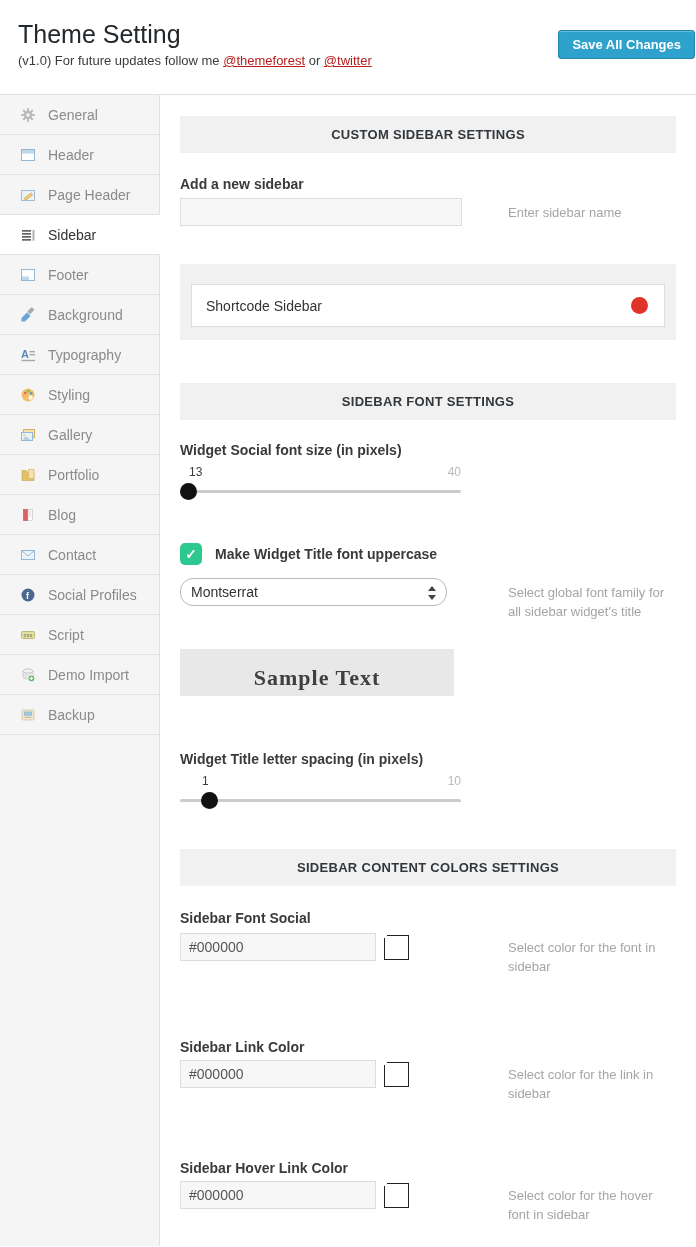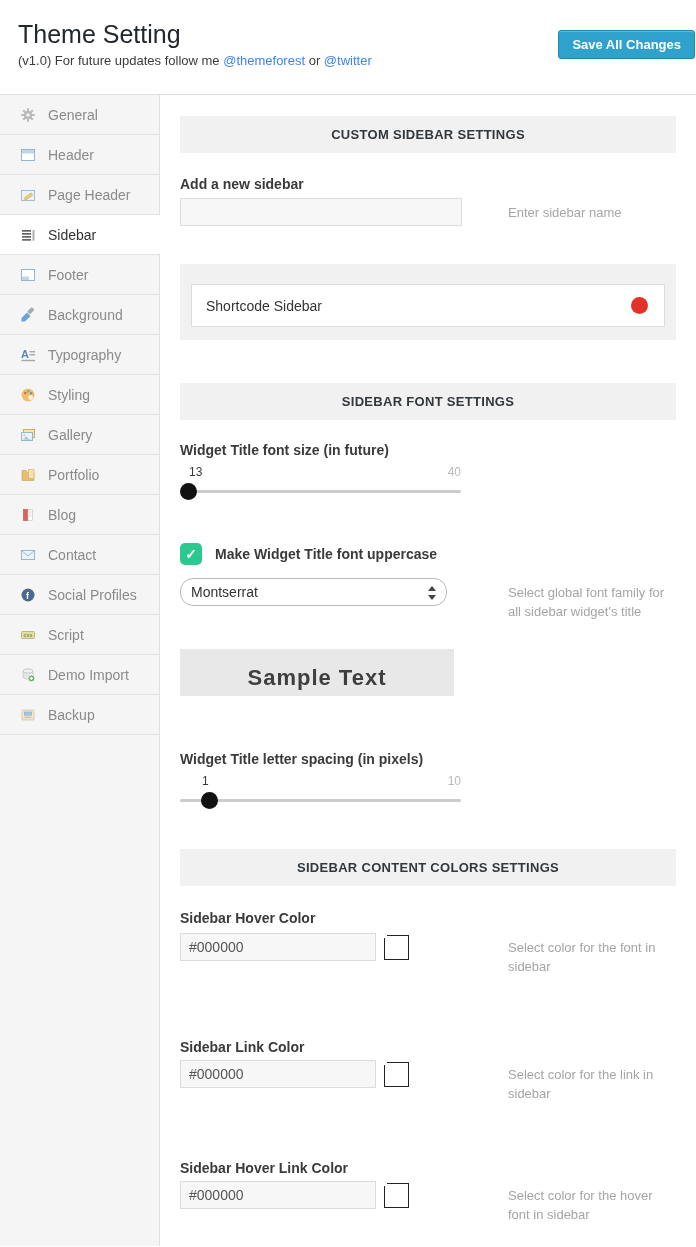--- a/index.html
+++ b/index.html
@@ -3,21 +3,21 @@
 <meta charset="utf-8">
 <style>
   * { margin:0; padding:0; box-sizing:border-box; }
   html,body { width:696px; height:1247px; overflow:hidden; }
   body { font-family:"Liberation Sans", sans-serif; background:#fff; color:#444; font-size:13px; }
 
   
   .top-header { position:relative; height:95px; background:#fff; border-bottom:1px solid #e0e0e0; padding:20px 20px 0 18px; }
   .page-title { font-size:25px; font-weight:400; color:#23282d; line-height:28px; letter-spacing:0; }
   .page-subtitle { margin-top:5px; font-size:13px; color:#3c3c3c; }
-  .page-subtitle a { color:#3b82f6; cursor:pointer; }
+  .page-subtitle a { color:#b91c1c; text-decoration:underline; cursor:pointer; }
   .save-btn { position:absolute; right:1px; top:30px; height:29px; padding:0 13px; background:#2ea2cc; border:1px solid #2286ad; border-radius:3px; color:#fff; font-weight:700; font-size:13px; font-family:"Liberation Sans",sans-serif; line-height:27px; cursor:pointer; box-shadow:inset 0 1px 0 rgba(255,255,255,.25); }
 
   
   .main { display:flex; height:1151px; }
   .side-nav { width:160px; background:#f5f5f5; box-shadow:inset -1px 0 0 #e0e0e0; flex-shrink:0; }
   .nav-item { display:flex; align-items:center; height:40px; padding-left:20px; border-bottom:1px solid #e2e2e2; color:#8a8a8a; font-size:14px; cursor:pointer; background:transparent; }
   .nav-item .nicon { width:16px; height:16px; margin-right:12px; flex-shrink:0; opacity:.9; }
   .nav-item.active { background:#fff; color:#333; }
   .content { flex:1; background:#fff; padding:0 20px; overflow:hidden; }
 
@@ -57,21 +57,21 @@
   .check-label { margin-left:13px; font-size:14px; font-weight:700; color:#3a3a3a; }
 
   
   .select-box { position:relative; width:267px; height:28px; background:#fff; border:1px solid #b9b9b9; border-radius:13px; font-size:14px; color:#333; line-height:26px; padding:0 26px 0 10px; cursor:pointer; }
   .select-arrows { position:absolute; right:9px; top:6px; width:9px; height:16px; }
   .select-arrows::before { content:""; position:absolute; top:1px; left:0; border-left:4.5px solid transparent; border-right:4.5px solid transparent; border-bottom:5px solid #444; }
   .select-arrows::after { content:""; position:absolute; bottom:1px; left:0; border-left:4.5px solid transparent; border-right:4.5px solid transparent; border-top:5px solid #444; }
 
   
   .sample-box { margin-top:28px; width:274px; height:47px; background:#e8e8e8; display:flex; align-items:center; justify-content:center; }
-  .sample-text { font-family:Liberation Sans, sans-serif; font-size:22px; font-weight:700; color:#3f3f3f; letter-spacing:1px;margin-top:11px; }
+  .sample-text { font-family:Liberation Serif, serif; font-size:22px; font-weight:700; color:#3f3f3f; letter-spacing:1px;margin-top:11px; }
 
   
   .swatch { margin-left:8px; width:25px; height:25px; border:1px solid #222; background:#fff; padding:2px; cursor:pointer; flex-shrink:0; }
   .swatch-inner { position:relative; width:100%; height:100%; background:#000; }
   .swatch-inner::after { content:""; position:absolute; right:0; bottom:0; border-left:6px solid transparent; border-bottom:6px solid #fff; }
   .color-left { width:328px; flex-shrink:0; display:flex; align-items:center; }
   .row-gap6 { margin-top:6px; } .row-gap8 { margin-top:8px; }
 </style>
 </head>
 <body>
@@ -258,21 +258,21 @@
 
     <div class="sb-panel">
       <div class="sb-row">
         <span>Shortcode Sidebar</span>
         <span class="delete-dot"></span>
       </div>
     </div>
 
     <div class="section-bar mt43">SIDEBAR FONT SETTINGS</div>
 
-    <div class="f-label mt23">Widget Title font size (in future)</div>
+    <div class="f-label mt23">Widget Social font size (in pixels)</div>
     <div class="slider">
       <div class="slider-labels">
         <span class="slider-val ind9">13</span>
         <span class="slider-max">40</span>
       </div>
       <div class="slider-track"></div>
       <div class="slider-thumb pos0"></div>
     </div>
 
     <div class="check-row">
@@ -299,21 +299,21 @@
       <div class="slider-labels">
         <span class="slider-val ind22">1</span>
         <span class="slider-max">10</span>
       </div>
       <div class="slider-track"></div>
       <div class="slider-thumb pos1"></div>
     </div>
 
     <div class="section-bar mt39">SIDEBAR CONTENT COLORS SETTINGS</div>
 
-    <div class="f-label mt25">Sidebar Hover Color</div>
+    <div class="f-label mt25">Sidebar Font Social</div>
     <div class="field-row row-gap8">
       <div class="color-left">
         <input type="text" class="text-input color-input" value="#000000" style="">
         <span class="swatch"><span class="swatch-inner"></span></span>
       </div>
       <div class="hint">Select color for the font in sidebar</div>
     </div>
 
     <div class="f-label mt64">Sidebar Link Color</div>
     <div class="field-row row-gap6">

